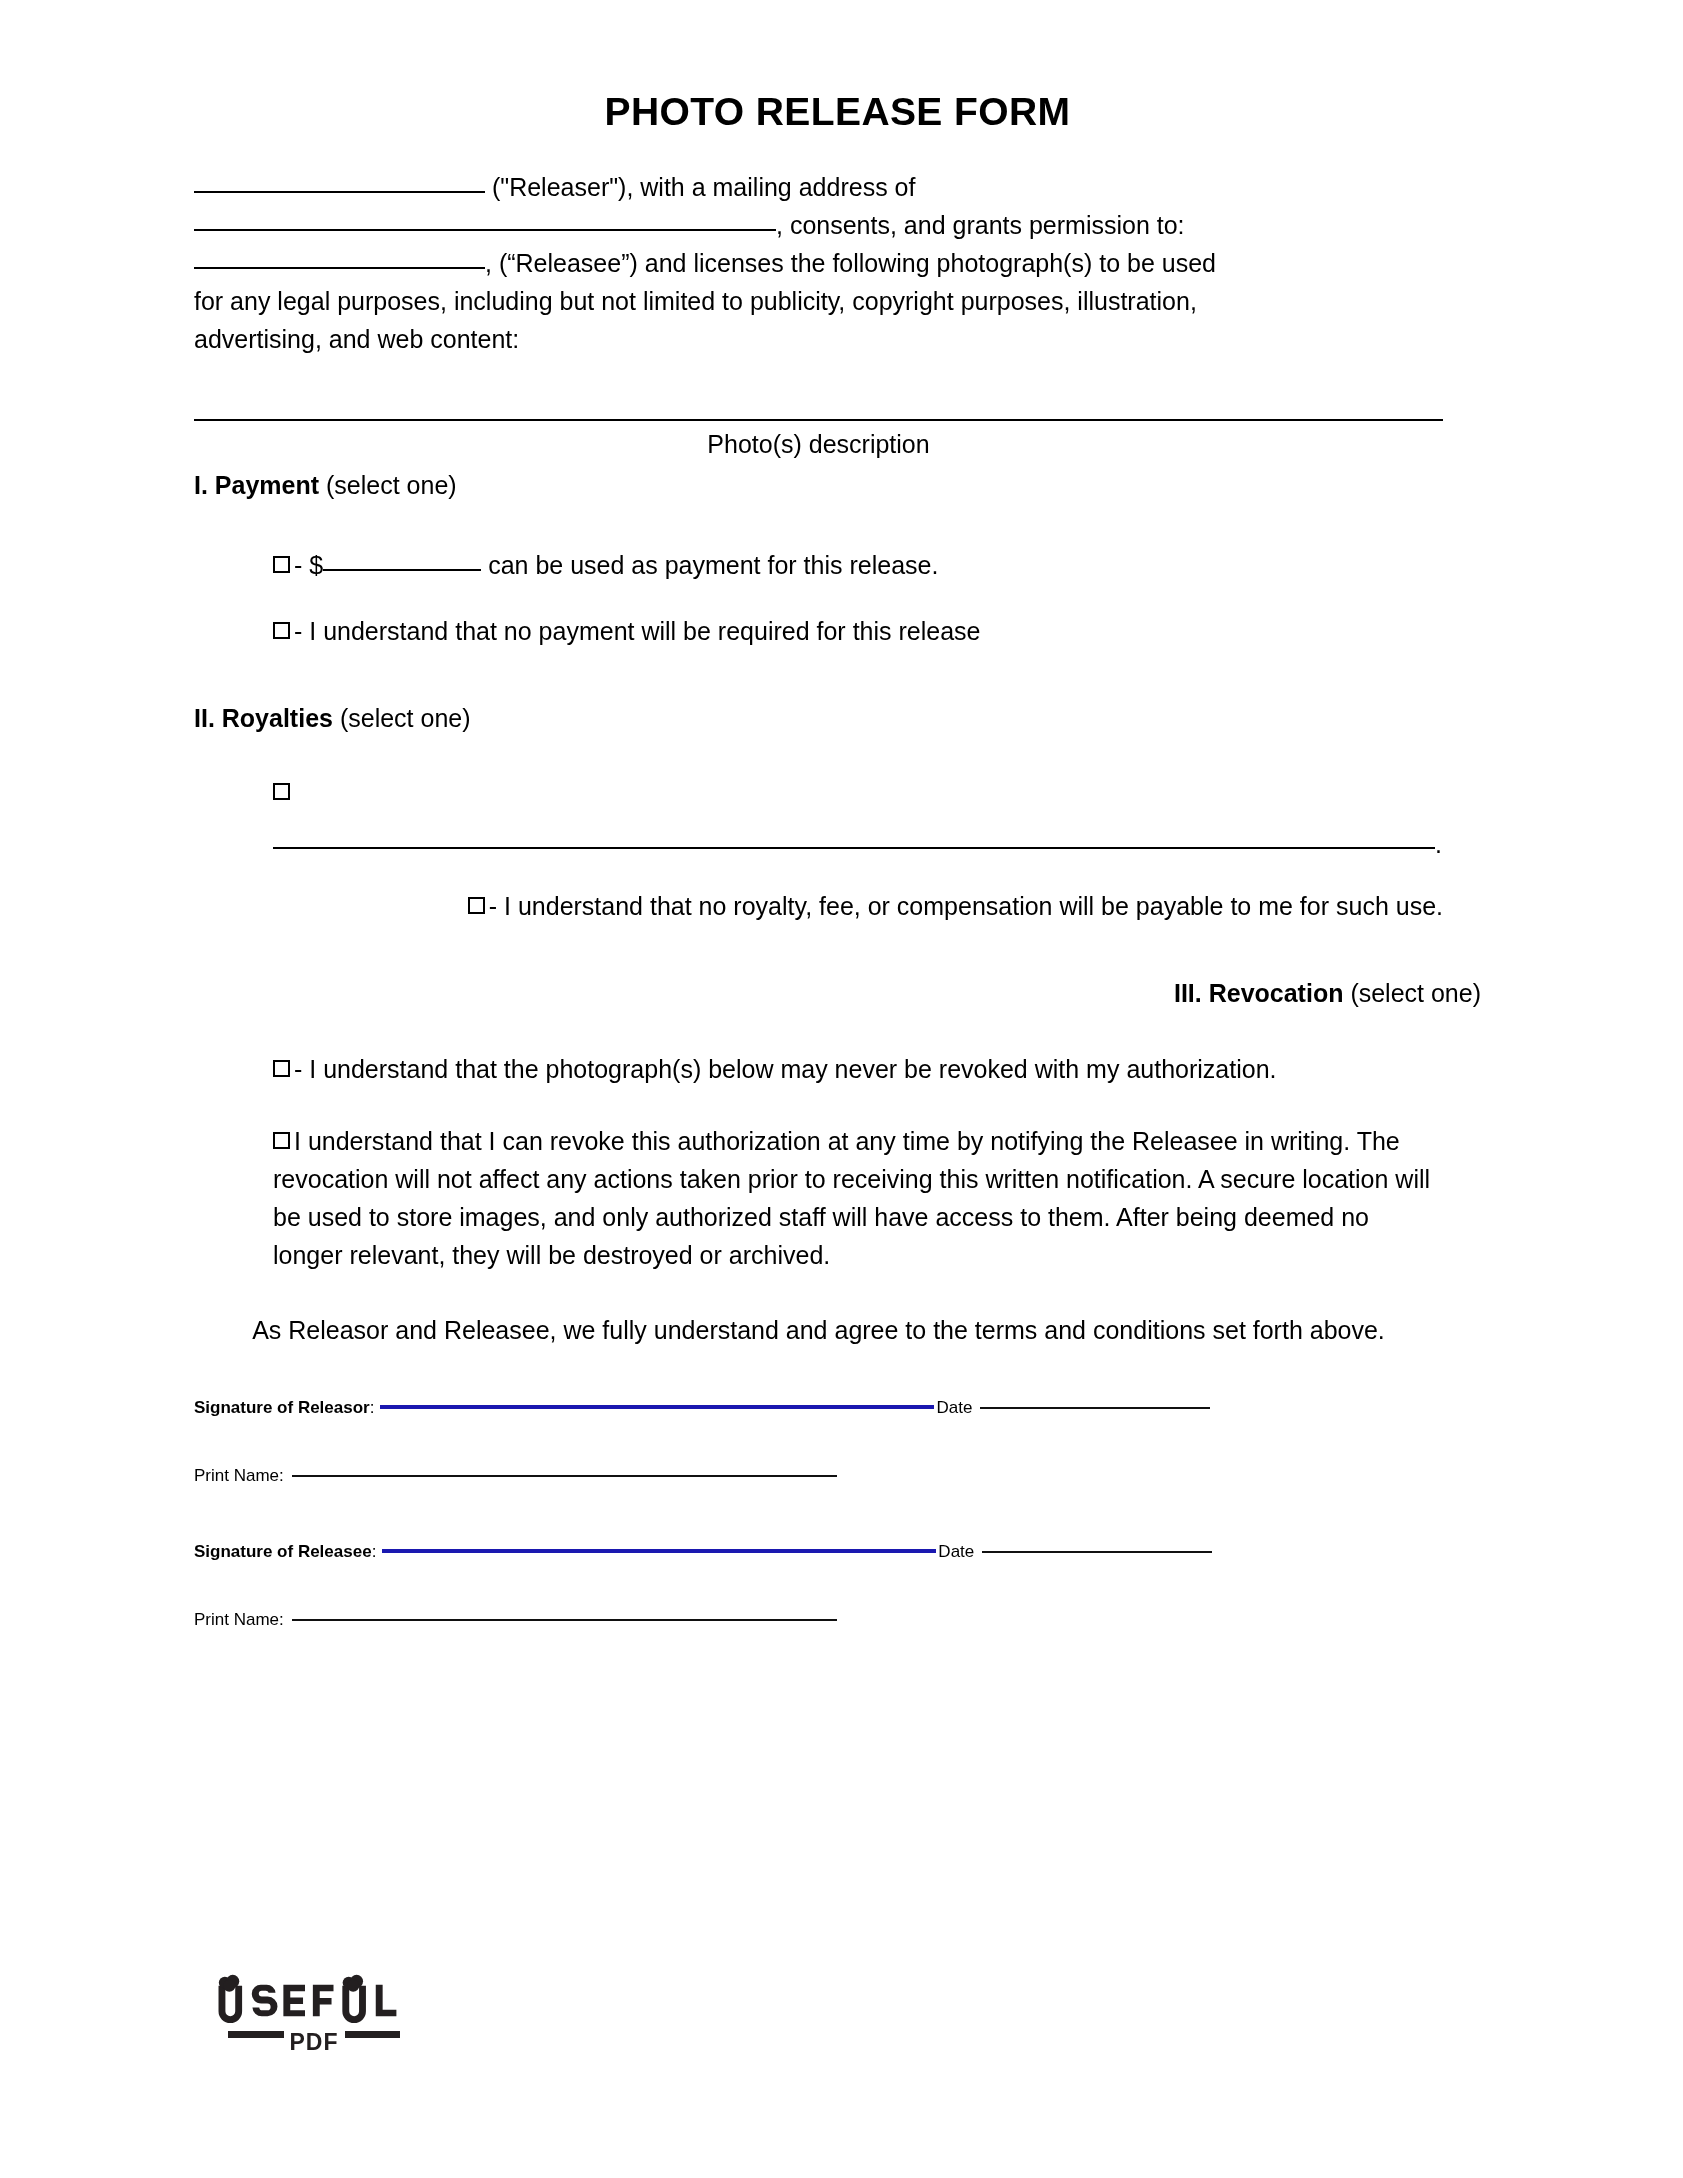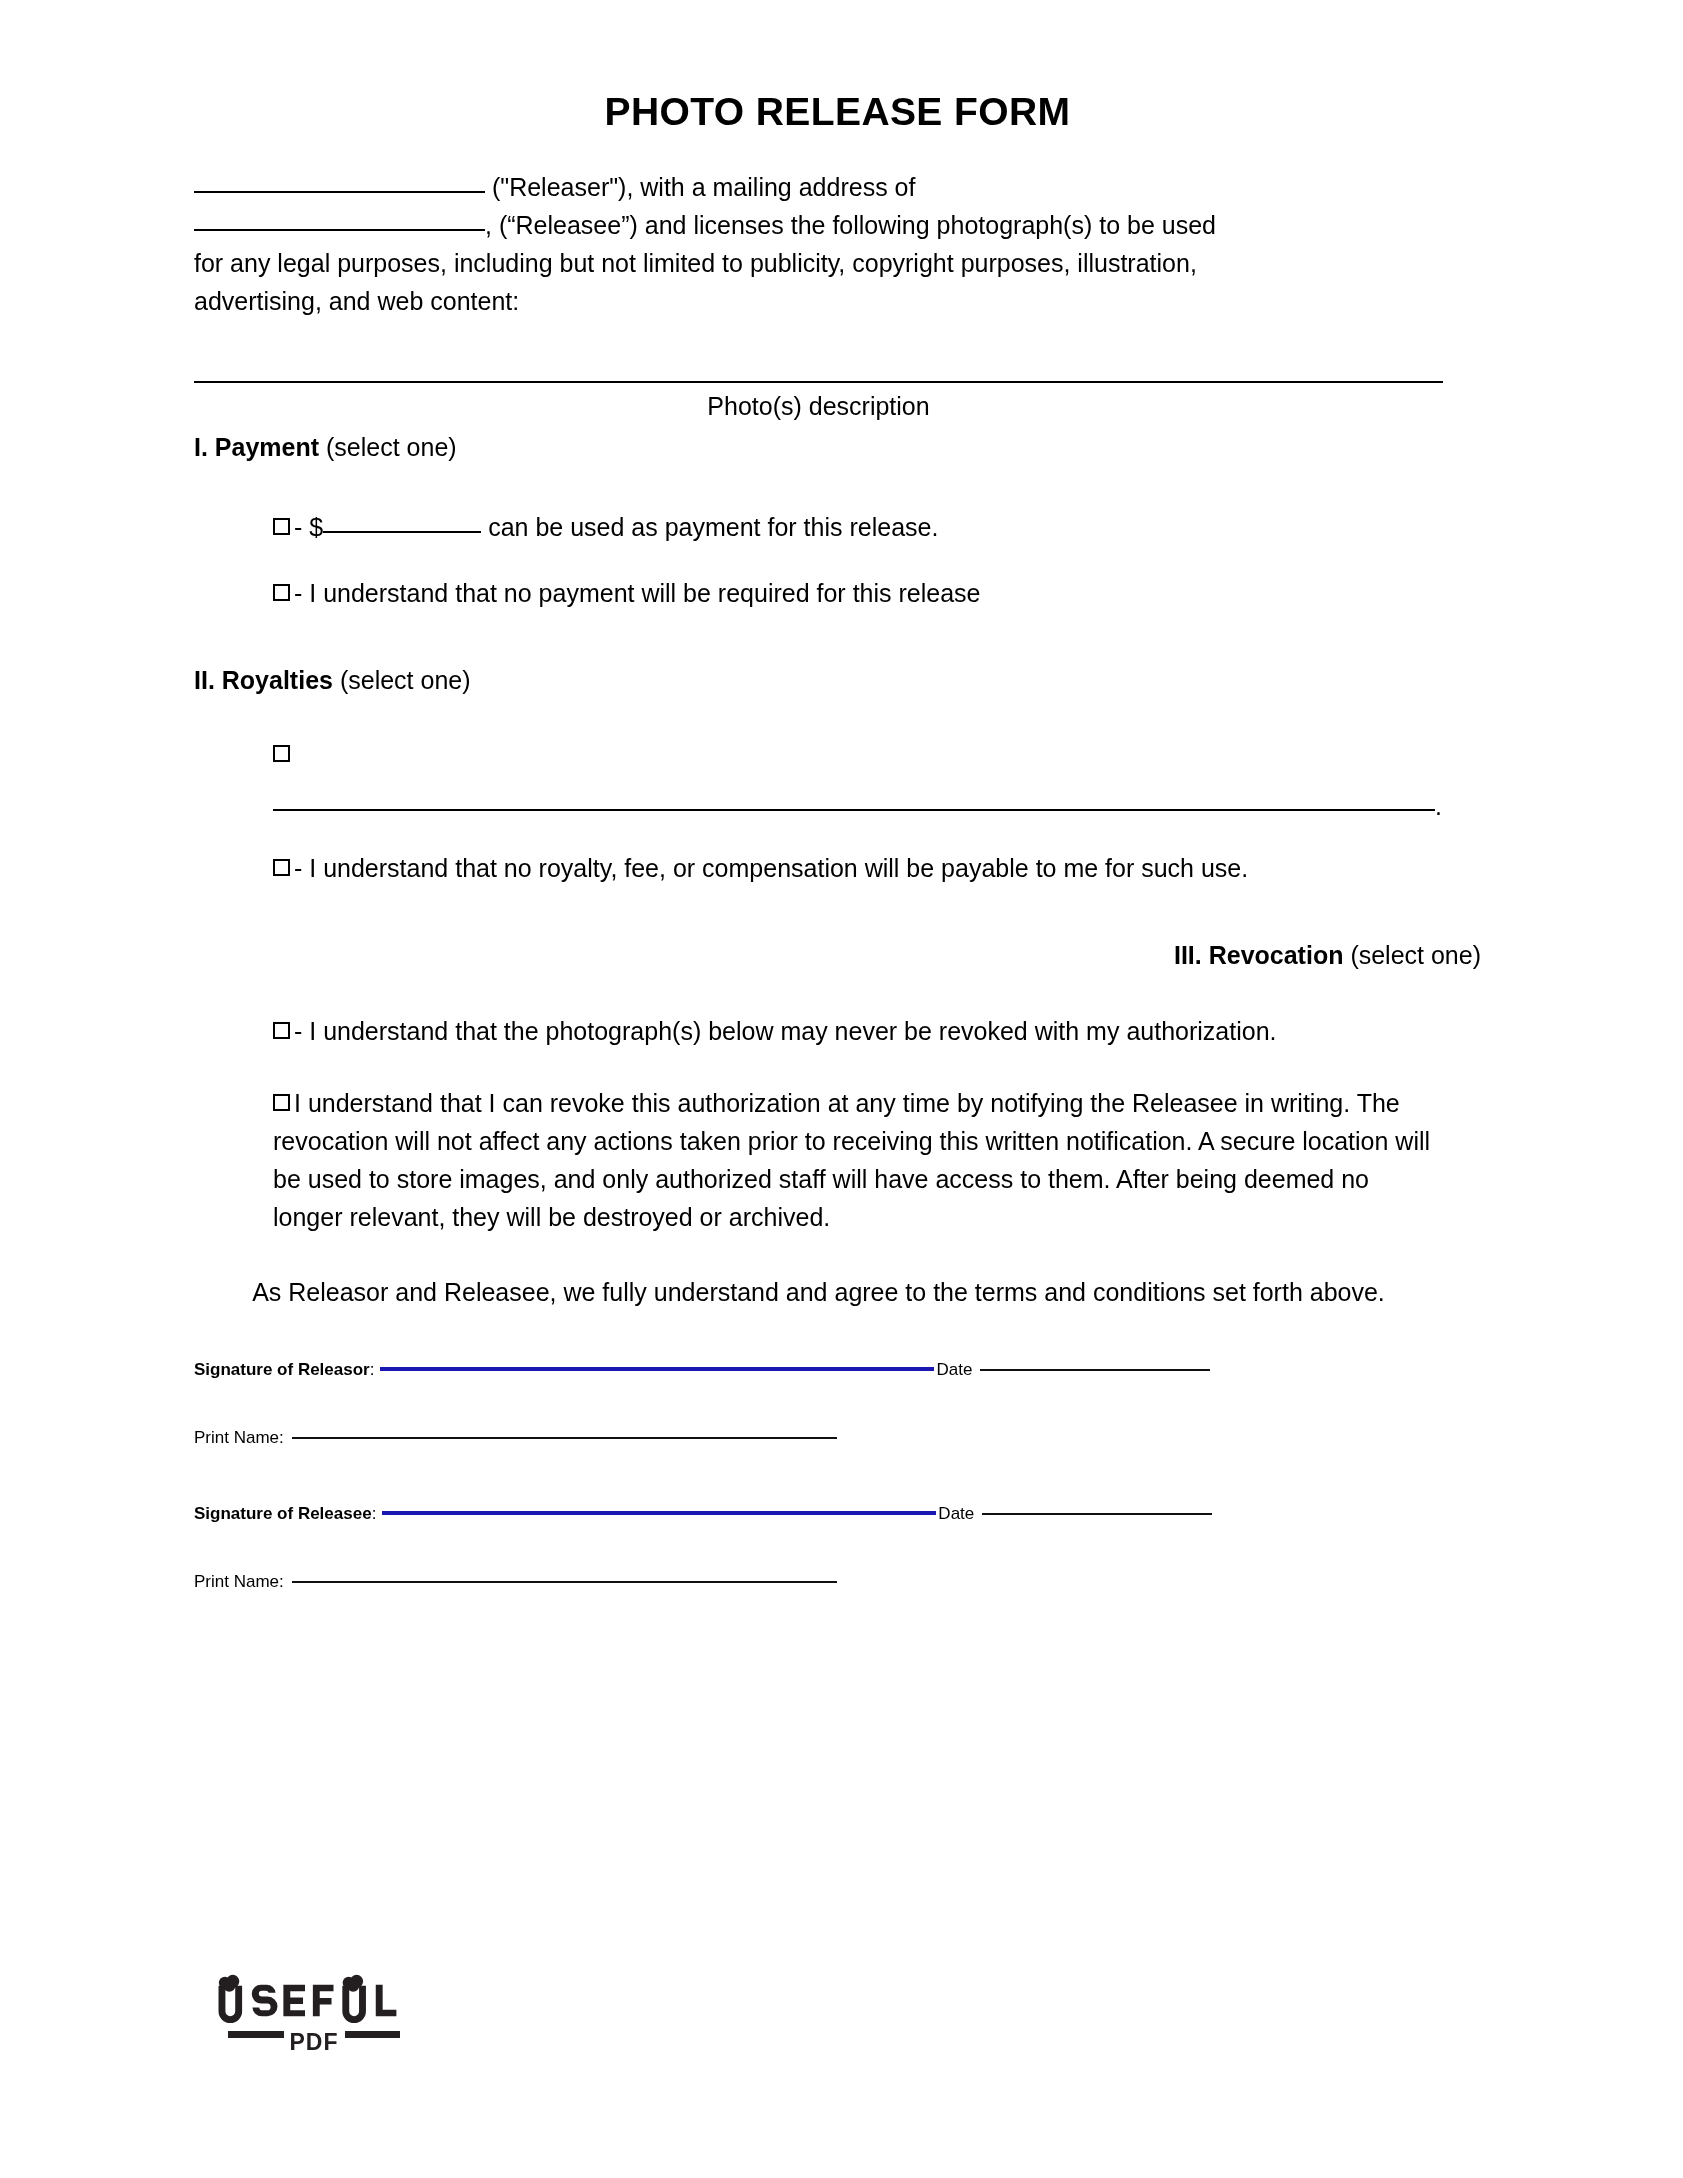--- a/index.html
+++ b/index.html
@@ -99,21 +99,21 @@
   .opt {
     font-size: 25px;
     line-height: 38px;
     margin-left: 79px;
     margin-top: 30px;
     max-width: 1170px;
   }
   .opt-pay1 { margin-top: 44px; }
   .opt-pay2 { margin-top: 28px; }
   .opt-roy1 { margin-top: 38px; }
-  .opt-roy2 { margin-top: 28px; }
+  .opt-roy2 { margin-top: 28px; text-align: right; }
   .opt-rev1 { margin-top: 40px; }
   .opt-rev2 { margin-top: 34px; }
 
   .cbox {
     display: inline-block;
     width: 17px;
     height: 17px;
     border: 2.3px solid #000;
     box-sizing: border-box;
     vertical-align: 1px;
@@ -213,20 +213,23 @@
   <div class="content">
 
     <h1 class="doc-title">PHOTO RELEASE FORM</h1>
 
     <div class="intro">
       <span class="ln">
         <span class="rule rule-r1"></span>
         <span>("Releaser"), with a mailing address of</span>
       </span>
       <span class="ln">
+        <span class="rule rule-r2"></span><span>, consents, and grants permission to:</span>
+      </span>
+      <span class="ln">
         <span class="rule rule-r3"></span><span>, (“Releasee”) and licenses the following photograph(s) to be used</span>
       </span>
       <span class="wrapln">for any legal purposes, including but not limited to publicity, copyright purposes, illustration,</span>
       <span class="wrapln">advertising, and web content:</span>
     </div>
 
     <div class="photo-block">
       <div class="photo-line"></div>
       <div class="photo-caption">Photo(s) description</div>
     </div>

